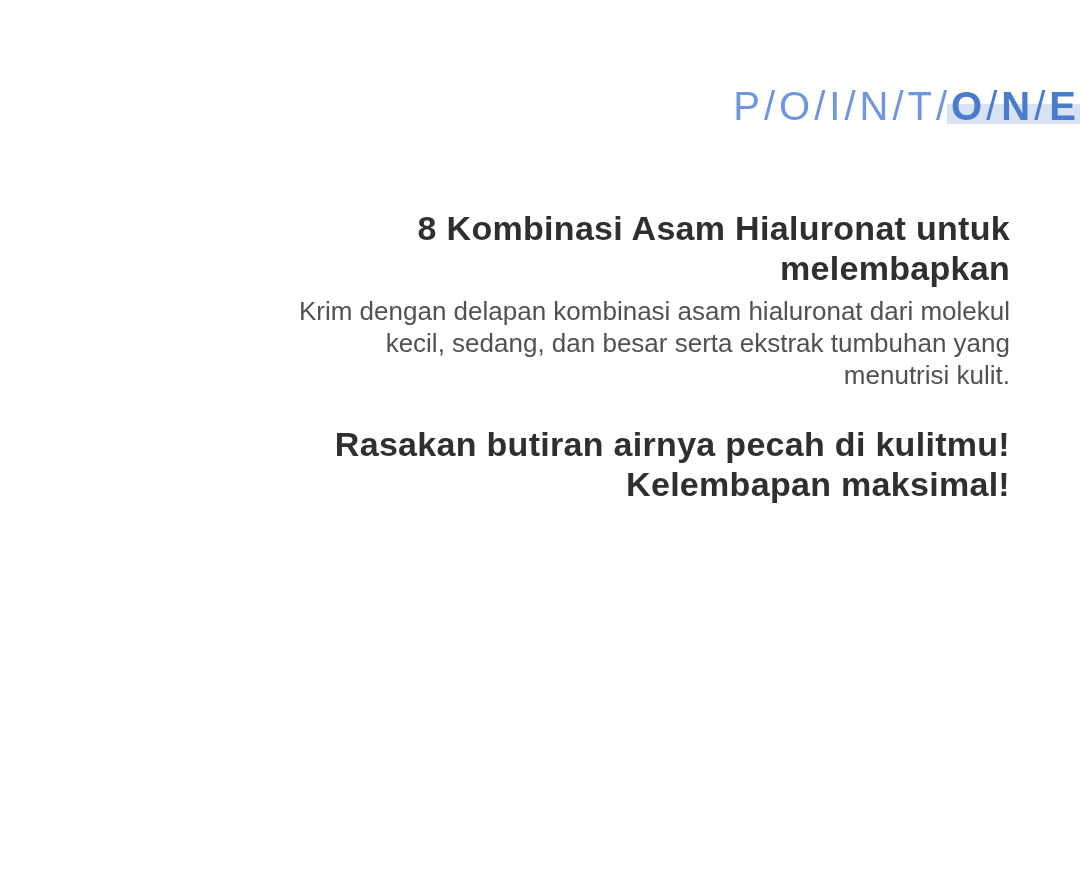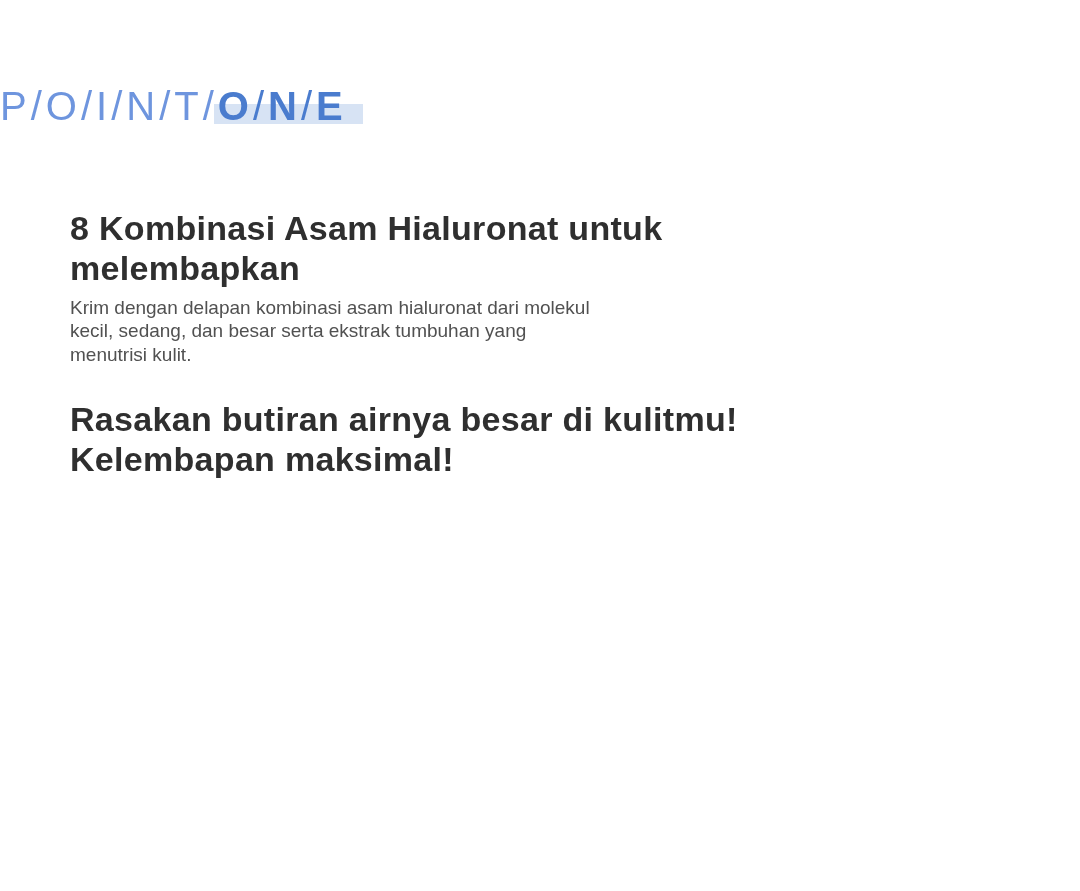--- a/index.html
+++ b/index.html
@@ -7,21 +7,21 @@
     padding: 0;
     background: #ffffff;
   }
   .page {
     position: relative;
     width: 1080px;
     height: 717px;
     background: #ffffff;
     box-sizing: border-box;
     padding-top: 86px;
-    text-align: left;
+    text-align: right;
     overflow: hidden;
     font-family: "Liberation Sans", sans-serif;
   }
   
   .brand {
     font-size: 40px;
     line-height: 40px;
     letter-spacing: 4px;
     margin-bottom: 82px;
     white-space: nowrap;
@@ -65,21 +65,21 @@
     margin: 0 0 8px 0;
     font-size: 34px;
     line-height: 1.18;
     font-weight: 700;
     letter-spacing: 0.3px;
     color: var(--heading-text, #2f2f2f);
     white-space: pre-line;
   }
   .section-body {
     margin: 0;
-    font-size: 19px;
+    font-size: 26px;
     line-height: 1.22;
     font-weight: 400;
     color: var(--body-text, #515151);
     white-space: pre-line;
   }
 </style>
 </head>
 <body>
 
 <div class="page">
@@ -91,17 +91,17 @@
   <div class="section section-1">
     <h2 class="section-heading">8 Kombinasi Asam Hialuronat untuk
 melembapkan</h2>
     <p class="section-body">Krim dengan delapan kombinasi asam hialuronat dari molekul
 kecil, sedang, dan besar serta ekstrak tumbuhan yang
 menutrisi kulit.</p>
   </div>
 
 
   <div class="section section-3">
-    <h2 class="section-heading">Rasakan butiran airnya besar di kulitmu!
+    <h2 class="section-heading">Rasakan butiran airnya pecah di kulitmu!
 Kelembapan maksimal!</h2>
   </div>
 
 </div>
 
 </body></html>

